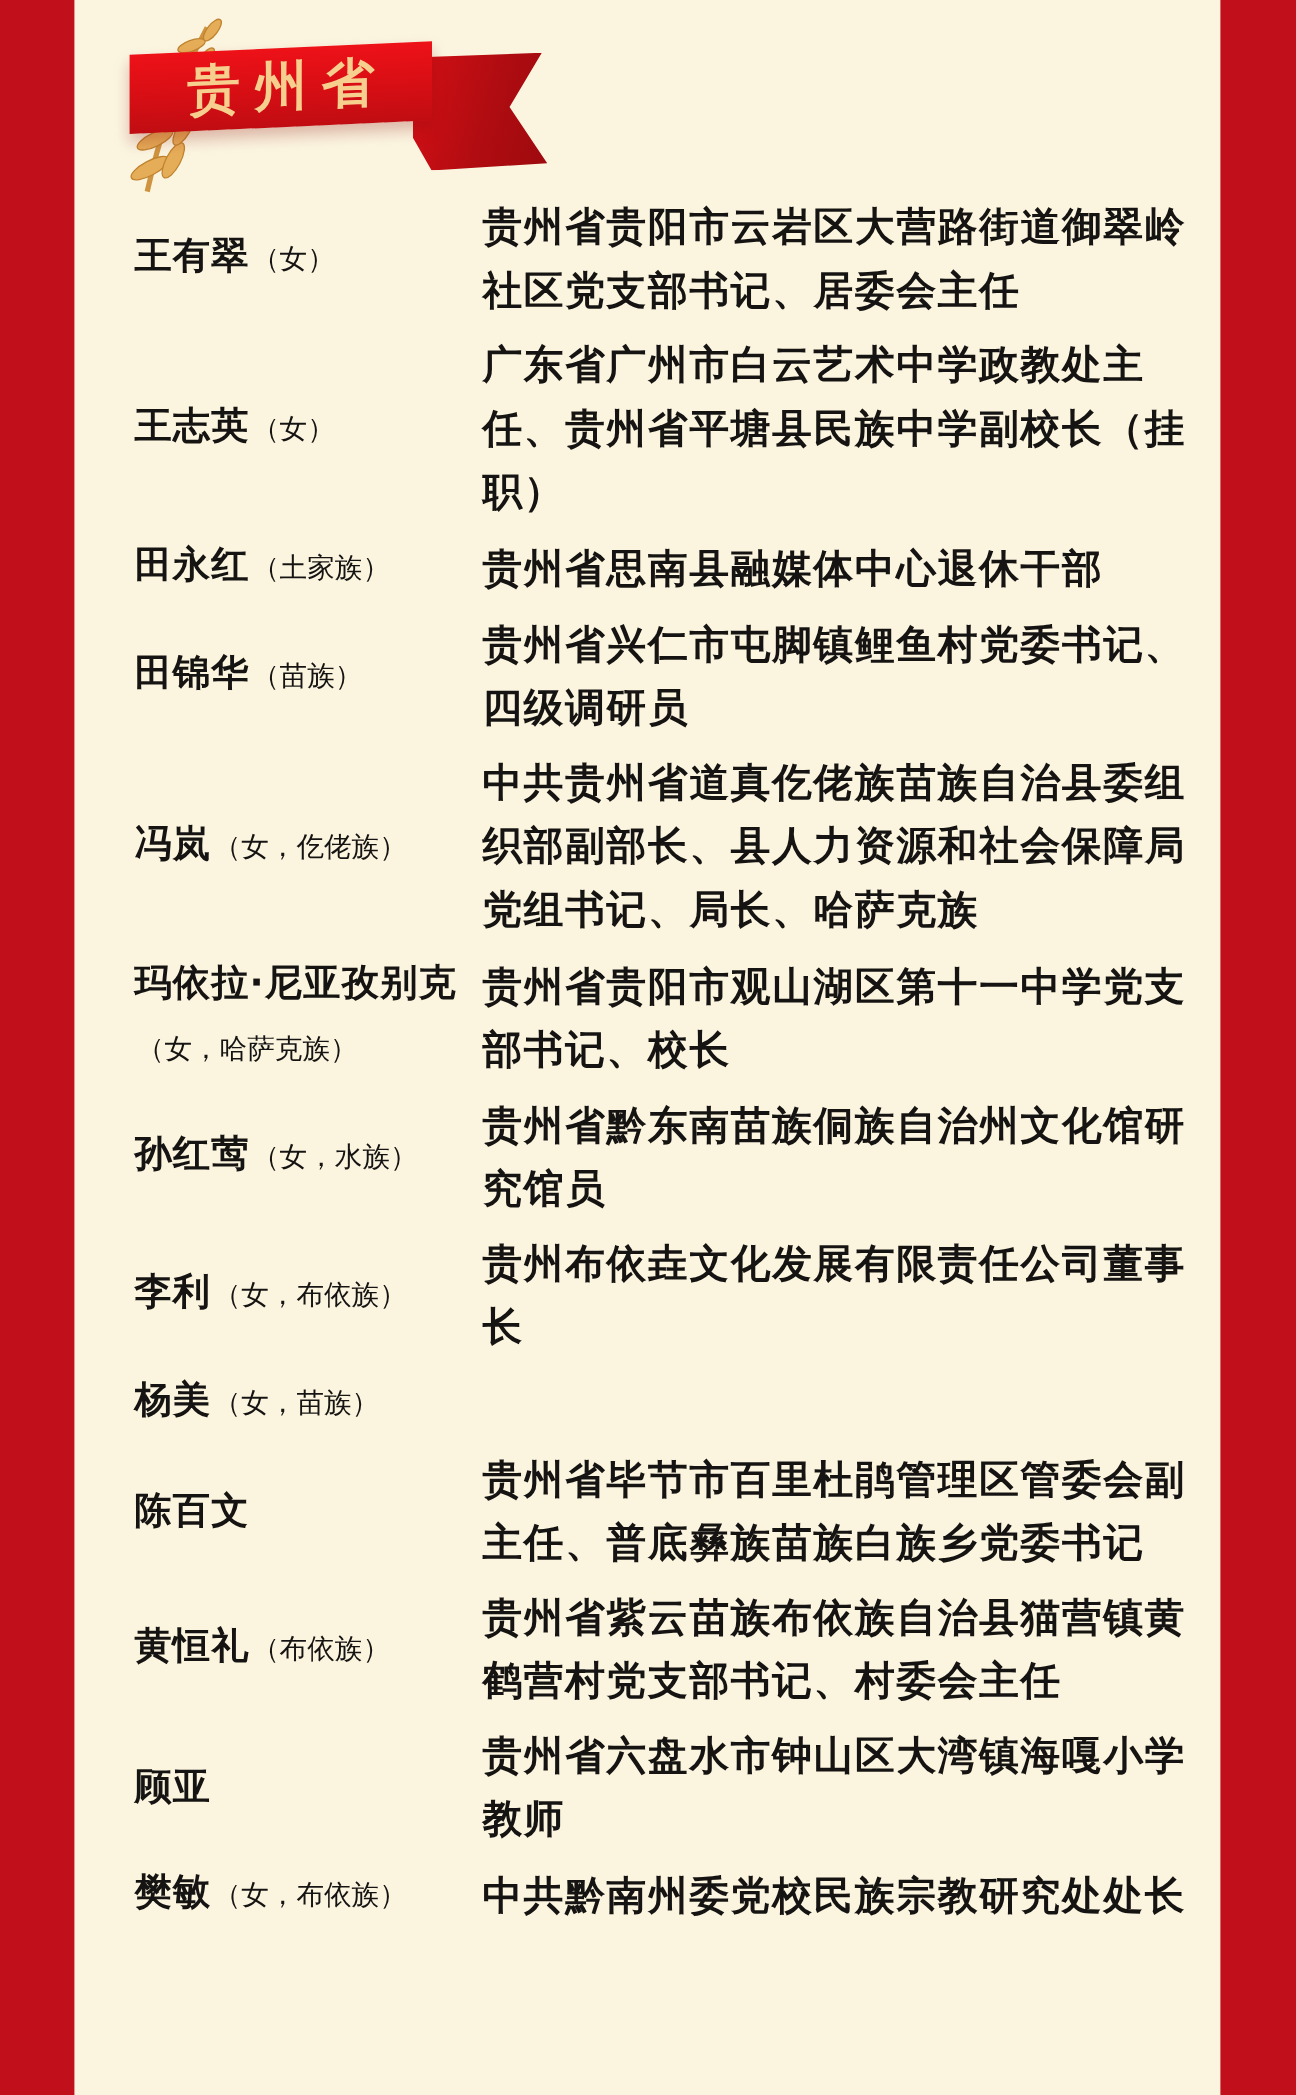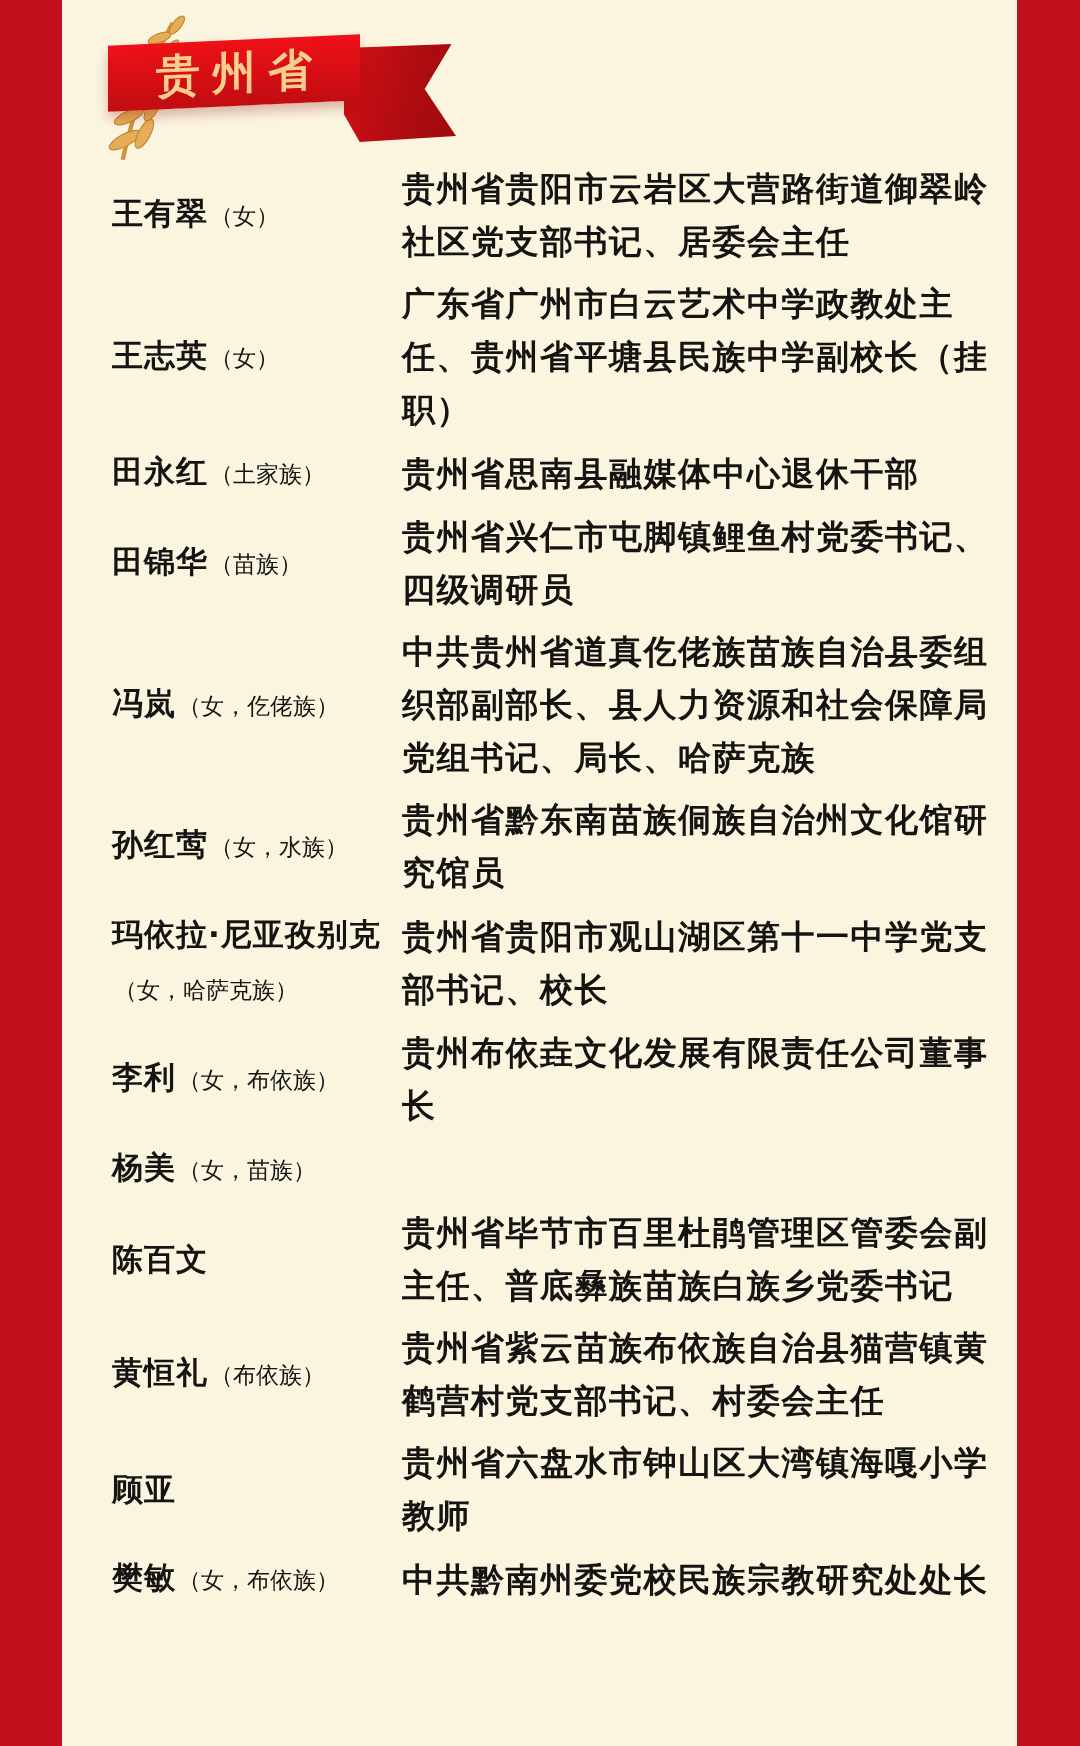--- a/index.html
+++ b/index.html
@@ -111,30 +111,30 @@
   <div class="entry">
     <div class="name-cell">
       <span class="name">冯岚</span><span class="tag">（女，仡佬族）</span>
     </div>
     <div class="desc">中共贵州省道真仡佬族苗族自治县委组织部副部长、县人力资源和社会保障局党组书记、局长、哈萨克族</div>
   </div>
 
 
   <div class="entry">
     <div class="name-cell">
-      <span class="name">孙红莺</span><span class="tag">（女，水族）</span>
+      <span class="name">玛依拉·尼亚孜别克</span><span class="tag">（女，哈萨克族）</span>
     </div>
-    <div class="desc">贵州省黔东南苗族侗族自治州文化馆研究馆员</div>
+    <div class="desc">贵州省贵阳市观山湖区第十一中学党支部书记、校长</div>
   </div>
 
   <div class="entry">
     <div class="name-cell">
-      <span class="name">玛依拉·尼亚孜别克</span><span class="tag">（女，哈萨克族）</span>
+      <span class="name">孙红莺</span><span class="tag">（女，水族）</span>
     </div>
-    <div class="desc">贵州省贵阳市观山湖区第十一中学党支部书记、校长</div>
+    <div class="desc">贵州省黔东南苗族侗族自治州文化馆研究馆员</div>
   </div>
 
   <div class="entry">
     <div class="name-cell">
       <span class="name">李利</span><span class="tag">（女，布依族）</span>
     </div>
     <div class="desc">贵州布依垚文化发展有限责任公司董事长</div>
   </div>
 
   <div class="entry">

